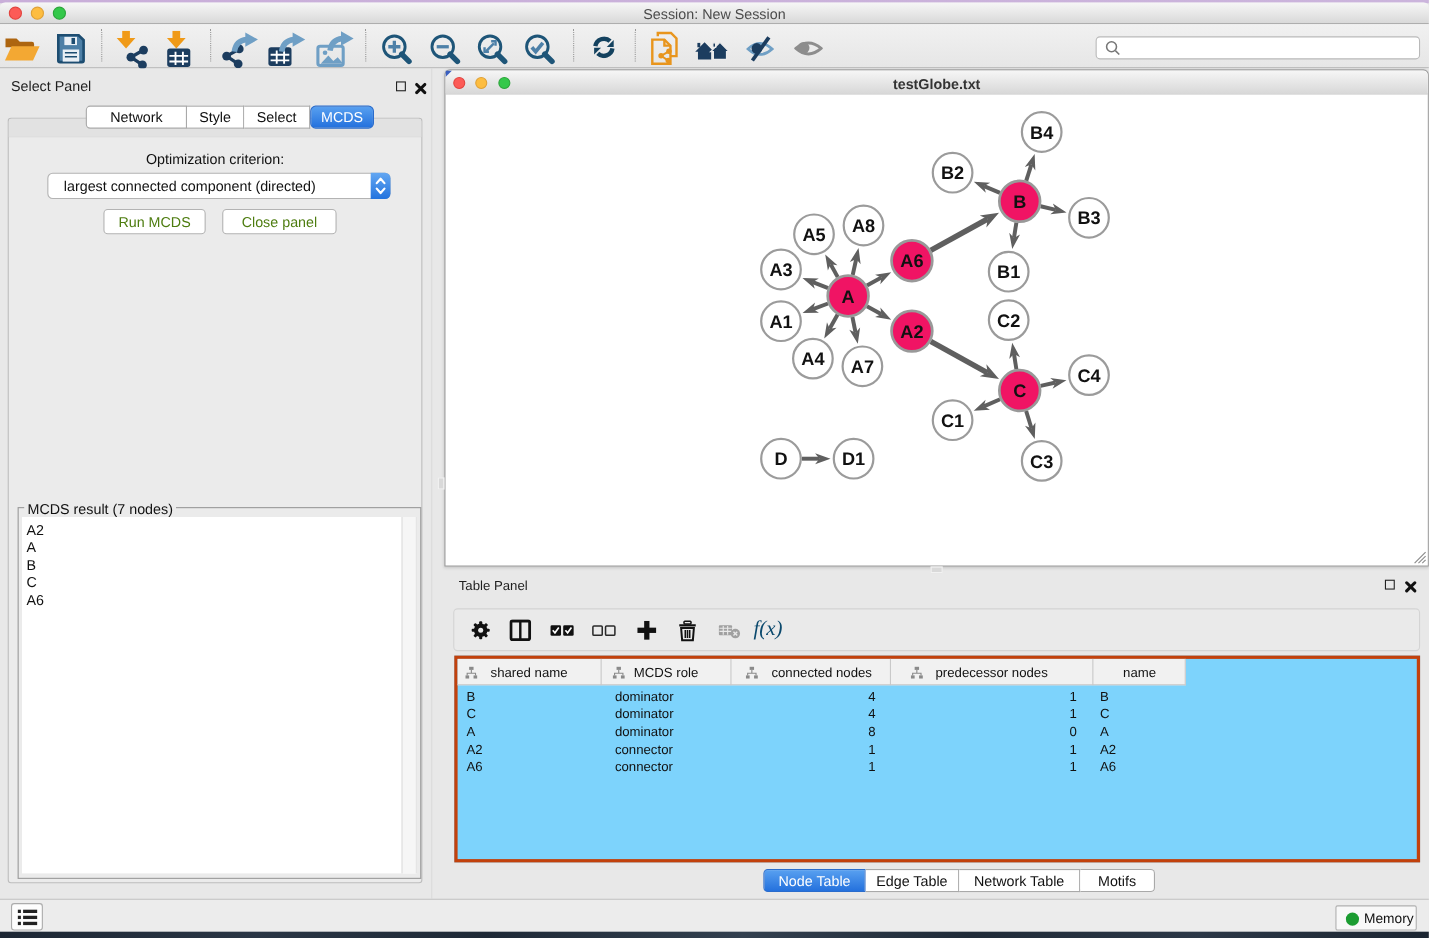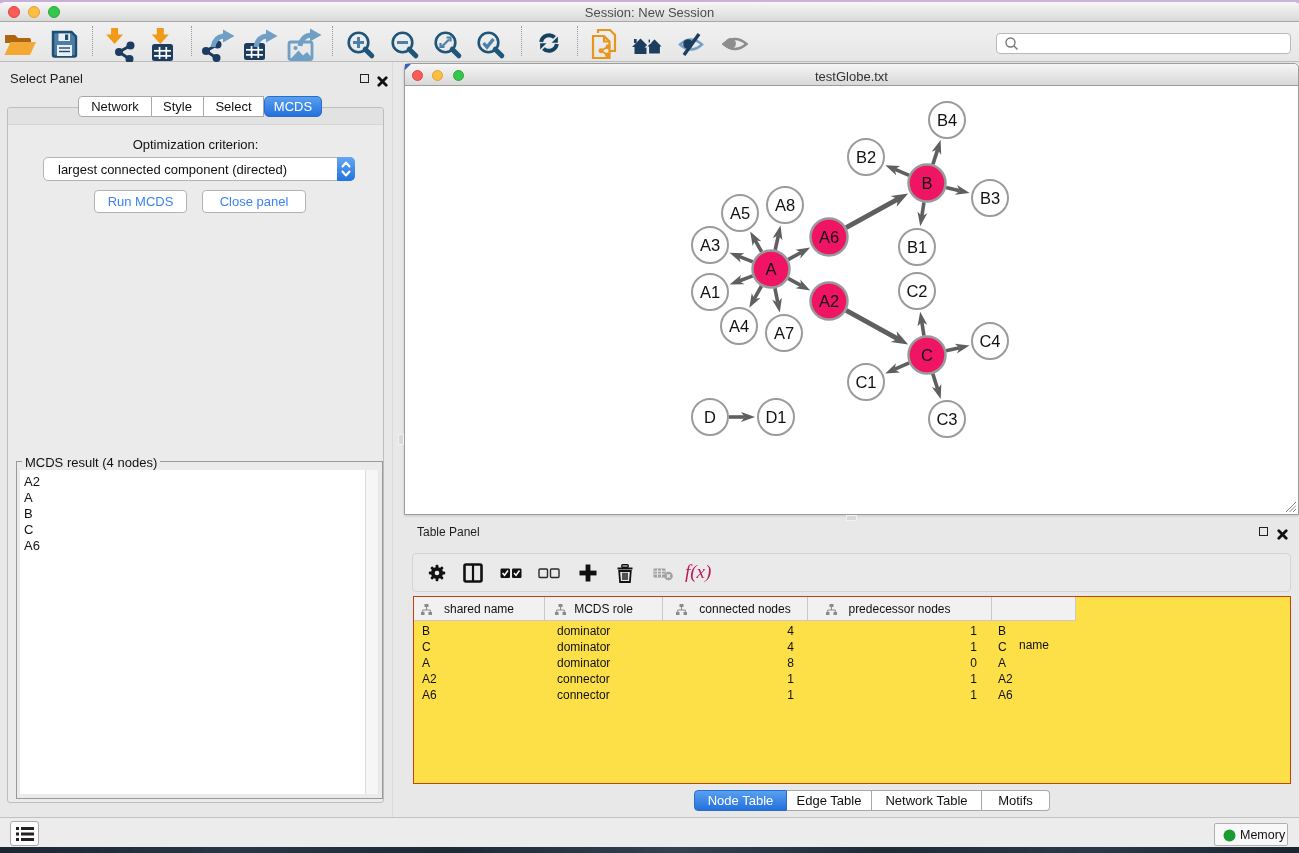--- a/index.html
+++ b/index.html
@@ -29,39 +29,39 @@
 .tabs { position:absolute; display:flex; }
 .tab { height:21px; line-height:20px; background:#fff; border:1px solid #a9a9a9; border-left:none; font-size:13px; color:#111; text-align:center; }
 .tab.first { border-left:1px solid #a9a9a9; border-radius:4px 0 0 4px; }
 .tab.last { border-radius:0 4px 4px 0; }
 .tab.sel { background:linear-gradient(#58a0f0,#2471dd); color:#fff; border-color:#2a6ccc; border-radius:5px; border-left:1px solid #2a6ccc; }
 #cp-tabs { left:78px; top:96px; }
 #opt-label { left:0; top:137px; width:391px; text-align:center; font-size:13px; color:#111; }
 #dropdown { left:43px; top:157px; width:312px; height:24px; background:#fff; border:1px solid #b3b3b3; border-radius:5px; }
 #dropdown .txt { position:absolute; left:14px; top:4px; font-size:13px; color:#111; }
 #dropdown .cap { position:absolute; right:-1px; top:-1px; width:18px; height:24px; border-radius:0 5px 5px 0; background:linear-gradient(#63a7f2,#2273de); }
-.btn { position:absolute; height:23px; background:#fff; border:1px solid #b3b3b3; border-radius:4px; font-size:13px; color:#3b82f6; text-align:center; line-height:21px; }
+.btn { position:absolute; height:23px; background:#fff; border:1px solid #b3b3b3; border-radius:4px; font-size:13px; color:#4d7c0f; text-align:center; line-height:21px; }
 #groupbox { left:16px; top:461px; width:367px; height:338px; border:1px solid #999; }
 #group-label { left:22px; top:455px; font-size:13px; color:#111; background:#ebebeb; padding:0 3px; }
 #mcds-list { left:20px; top:470px; width:359px; height:324px; background:#fff; }
 #mcds-list .scroll { position:absolute; right:0; top:0; width:14px; height:100%; background:#f6f6f6; border-left:1px solid #dcdcdc; border-right:1px solid #e4e4e4; }
 .li { position:absolute; left:4px; font-size:13px; color:#111; }
 
 
-#netwin { left:404px; top:63px; width:895px; height:452px; background:#fff; border:1px solid #9c9c9c; border-radius:5px 5px 0 0; box-shadow:0 1px 3px rgba(0,0,0,0.15); }
+#netwin { left:404px; top:63px; width:895px; height:452px; background:#fff; border:1px solid #9c9c9c; border-radius:5px 5px 0 0; box-shadow:0 1px 3px rgba(0,0,0,0.15);font-weight:bold; }
 #net-titlebar { position:absolute; left:0; top:0; width:100%; height:22px; background:linear-gradient(#f6f6f6,#d8d8d8); border-bottom:1px solid #9c9c9c; border-radius:5px 5px 0 0; }
 #net-titlebar .r { left:7px;  background:#fc5b57; border:1px solid #e2443f; top:6px; width:11px; height:11px;}
 #net-titlebar .y { left:27px; background:#fdbd40; border:1px solid #e0a135; top:6px; width:11px; height:11px;}
 #net-titlebar .g { left:48px; background:#34c84a; border:1px solid #2ca53b; top:6px; width:11px; height:11px;}
 #net-title-text { position:absolute; width:100%; top:5px; text-align:center; font-size:13px; color:#333; }
 
 
 #tp-title { left:417px; top:525px; font-size:12px; color:#1e1e1e; }
 #tp-toolbar { left:412px; top:553px; width:879px; height:39px; background:#eaeaea; border:1px solid #d4d4d4; border-radius:4px; }
-#tablebox { left:413px; top:596px; width:878px; height:188px; background:#fde047; border:1px solid #c2410c; }
+#tablebox { left:413px; top:596px; width:878px; height:188px; background:#7dd3fc; border:3px solid #c2410c; }
 #thead { position:absolute; left:0; top:0; width:662px; height:24px; background:#f1f1f1; border-bottom:1px solid #c9c9c9; border-right:1px solid #c9c9c9; }
 .th { position:absolute; top:0; height:24px; border-right:1px solid #c9c9c9; font-size:12px; color:#111; text-align:center; line-height:24px; }
 .td { position:absolute; font-size:12px; color:#111; }
 #bottom-tabs { left:672px; top:790px;margin-left:22px; }
 #bottom-tabs .tab.sel { border-radius:4px 0 0 4px; }
 
 
 #statusbar { left:0; top:817px; width:1299px; height:30px; background:#ececec; border-top:1px solid #c2c2c2; }
 #listbtn { position:absolute; left:10px; top:3px; width:29px; height:25px; background:#fdfdfd; border:1px solid #ababab; border-radius:3px; }
 #membtn { position:absolute; left:1214px; top:5px; width:74px; height:23px; background:#f8f8f8; border:1px solid #b0b0b0; border-radius:2px; font-size:12.5px; color:#111;padding-left:44px; }
@@ -221,37 +221,37 @@
 <div class="abs" style="left:377px; top:73px;"><svg width="11" height="11" viewBox="0 0 11 11">
       <g stroke="#111" stroke-width="2.8" stroke-linecap="round">
         <line x1="1.8" y1="1.8" x2="9.2" y2="9.2"></line>
         <line x1="9.2" y1="1.8" x2="1.8" y2="9.2"></line>
       </g>
     </svg></div>
 <div class="abs" id="cp-inner">
     <div style="position:absolute;left:0;top:0;width:100%;height:17px;background:#e2e2e2;border-bottom:1px solid #d6d6d6;border-radius:3px 3px 0 0;"></div>
   </div>
 <div class="tabs" id="cp-tabs">
-  <div class="tab first" style="width:74px">Network</div>
+  <div class="tab first" style="width:92px">Network</div>
     <div class="tab" style="width:52px">Style</div>
     <div class="tab" style="width:60px">Select</div>
     <div class="tab last sel" style="width:58px">MCDS</div>
 </div>
 <div class="abs" id="opt-label">Optimization criterion:</div>
 <div class="abs" id="dropdown">
   <div class="txt">largest connected component (directed)</div>
   <div class="cap"><svg width="18" height="24" viewBox="0 0 18 24">
         <path d="M5.5 9.5 L9 5.5 L12.5 9.5" fill="none" stroke="#fff" stroke-width="2" stroke-linecap="round" stroke-linejoin="round"></path>
         <path d="M5.5 14.5 L9 18.5 L12.5 14.5" fill="none" stroke="#fff" stroke-width="2" stroke-linecap="round" stroke-linejoin="round"></path>
       </svg></div>
 </div>
 <div class="btn" style="left:94px; top:190px; width:93px;">Run MCDS</div>
 <div class="btn" style="left:202px; top:190px; width:104px;">Close panel</div>
 <div class="abs" id="groupbox"></div>
-<div class="abs" id="group-label">MCDS result (4 nodes)</div>
+<div class="abs" id="group-label">MCDS result (7 nodes)</div>
 <div class="abs" id="mcds-list">
   <div class="scroll"></div>
   <div class="li" style="top:4px;">A2</div>
   <div class="li" style="top:20px;">A</div>
   <div class="li" style="top:36px;">B</div>
   <div class="li" style="top:52px;">C</div>
   <div class="li" style="top:68px;">A6</div>
 </div>
 
 <div class="abs" id="netwin">
@@ -410,29 +410,29 @@
       <rect x="0.5" y="2.5" width="12" height="9" rx="0.8" fill="#a0a0a0"></rect>
       <g stroke="#eaeaea" stroke-width="1">
         <line x1="1" y1="5.2" x2="12.2" y2="5.2"></line>
         <line x1="1" y1="8" x2="12.2" y2="8"></line>
         <line x1="4.5" y1="3" x2="4.5" y2="11"></line>
         <line x1="8.5" y1="3" x2="8.5" y2="11"></line>
       </g>
       <circle cx="15.5" cy="10" r="4.3" fill="#a0a0a0"></circle>
       <path d="M13.8 8.3 l3.4 3.4 M17.2 8.3 l-3.4 3.4" stroke="#eaeaea" stroke-width="1.3"></path>
     </svg>
-<div style="position:absolute;left:272px;top:7px;font-family:'Liberation Serif',serif;font-style:italic;font-size:19px;color:#be185d;text-align:center;">f(x)</div>
+<div style="position:absolute;left:272px;top:7px;font-family:'Liberation Serif',serif;font-style:italic;font-size:19px;color:#0c4a6e;text-align:center;">f(x)</div>
 </div>
 <div class="abs" id="tablebox">
   <div id="thead">
     <div class="th" style="left:0; width:131px;">shared name</div>
     <div class="th" style="left:131px; width:118px;">MCDS role</div>
     <div class="th" style="left:249px; width:145px; text-indent:20px;">connected nodes</div>
     <div class="th" style="left:394px; width:184px;">predecessor nodes</div>
-    <div class="th" style="left:578px; width:84px; border-right:none;margin-top:36px;">name</div>
+    <div class="th" style="left:578px; width:84px; border-right:none;">name</div>
   </div>
 <div class="td" style="left:8px; top:27px;">B</div>
 <div class="td" style="left:143px; top:27px;">dominator</div>
 <div class="td" style="left:249px; top:27px; width:131px; text-align:right;">4</div>
 <div class="td" style="left:394px; top:27px; width:169px; text-align:right;">1</div>
 <div class="td" style="left:584px; top:27px;">B</div>
 <div class="td" style="left:8px; top:43px;">C</div>
 <div class="td" style="left:143px; top:43px;">dominator</div>
 <div class="td" style="left:249px; top:43px; width:131px; text-align:right;">4</div>
 <div class="td" style="left:394px; top:43px; width:169px; text-align:right;">1</div>

